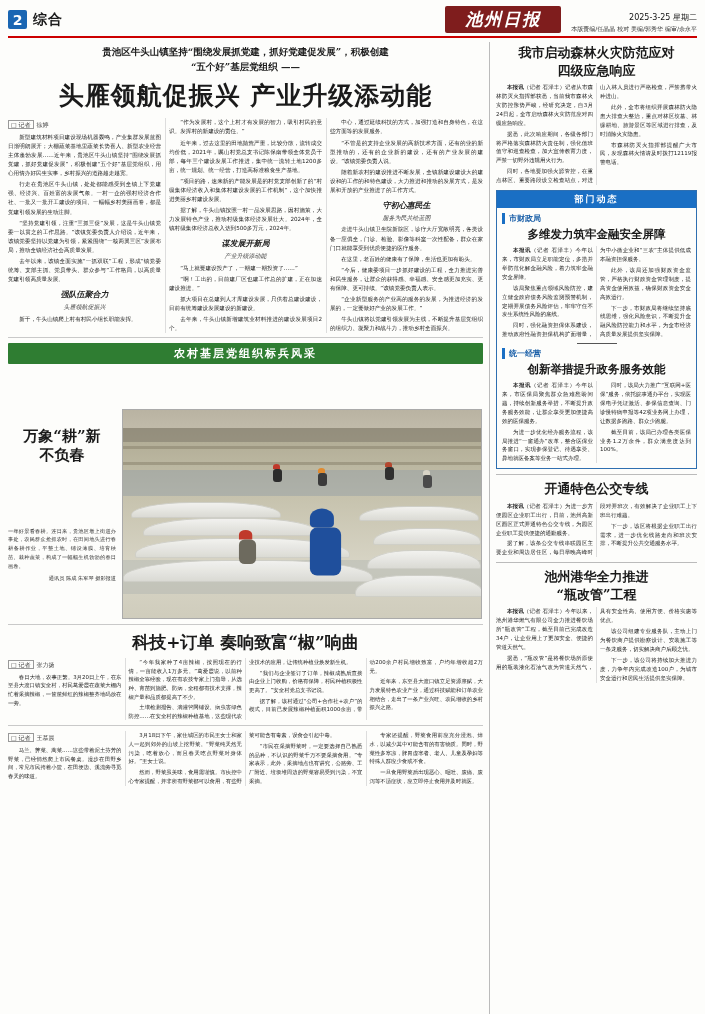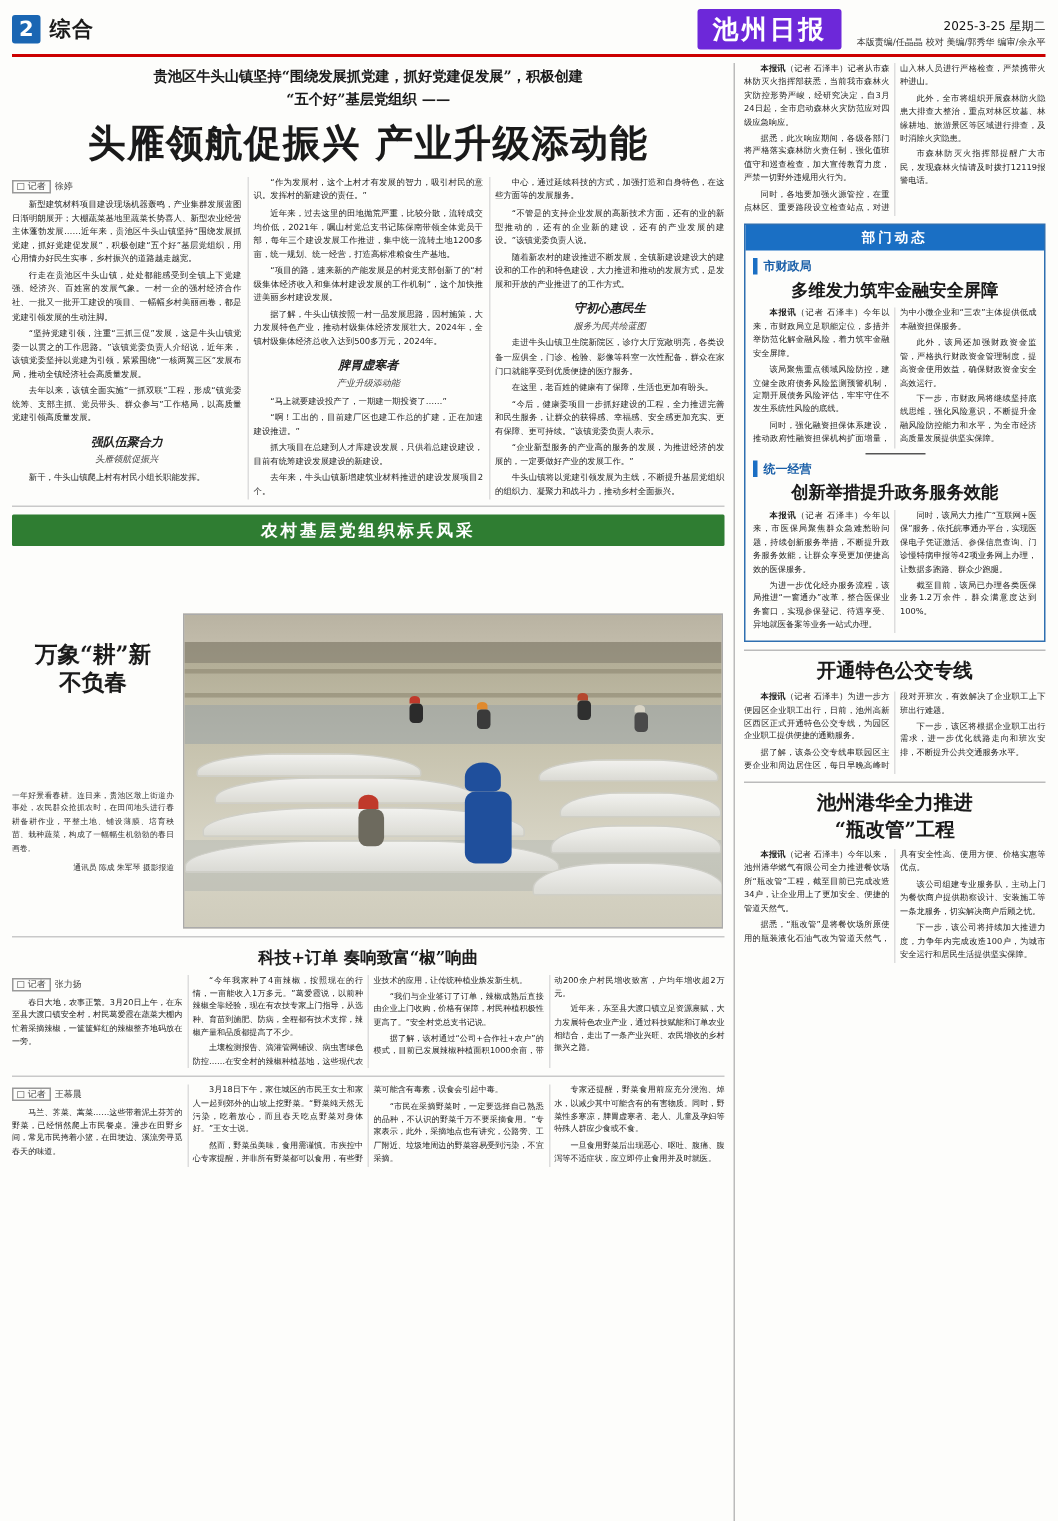--- a/index.html
+++ b/index.html
@@ -22,23 +22,24 @@
   }
   .mast-left { display: flex; align-items: center; gap: 6px; }
   .page-num {
     width: 19px; height: 19px; background: #1a66b3; color: #fff;
     font-size: 14px; font-weight: bold; display: flex; align-items: center;
     justify-content: center; border-radius: 2px;
   }
   .section-name { font-size: 14px; font-weight: bold; letter-spacing: 1px; }
   .mast-right { display: flex; align-items: flex-end; gap: 10px; }
   .nameplate {
-    background: #6d28d9; color: #fff; font-size: 17px; font-weight: bold;
-    padding: 2px 10px; letter-spacing: 2px; border-radius: 2px;
-    font-family: "DejaVu Serif", "Liberation Serif", serif;
+    background: #7f1d1d; color: #fff; font-size: 17px; font-weight: bold;
+    padding: 2px 20px; letter-spacing: 2px; border-radius: 2px;
+    font-family: "DejaVu Serif", "Liberation Serif", serif;
+    font-style: italic;
   }
   .mast-meta { font-size: 6px; line-height: 1.5; color: #333; text-align: right; }
   .mast-meta .date { font-size: 8px; color: #111; }
 
   
   .grid { display: flex; gap: 6px; height: 975px; }
   .col-left { width: 475px; position: relative; }
   .col-right { width: 208px; position: relative; border-left: 1px solid #bbb; padding-left: 6px; }
 
   
@@ -102,21 +103,21 @@
     border-radius: 40% 40% 2px 2px / 80% 80% 2px 2px; opacity: .95;
     border: 1px solid #cfcfc8;
   }
   .worker { position: absolute; }
   .worker .hat { width: 7px; height: 5px; border-radius: 50% 50% 0 0; }
   .worker .body { width: 9px; height: 13px; border-radius: 3px; }
   .dirt-strip { position:absolute; left:0; width:100%; height:3px; background:#8d8771; opacity:.6;}
 
   
   .art-head {
-    font-size: 11px; font-weight: bold; text-align: center; margin: 6px 0 4px 0;
+    font-size: 17px; font-weight: bold; text-align: center; margin: 6px 0 4px 0;
     font-family: "DejaVu Serif", "Liberation Serif", serif;
   }
   .hr { border: 0; border-top: 1px solid #c9c9c9; margin: 5px 0; }
 
   
   .r-title {
     font-size: 13px; font-weight: bold; text-align: center; line-height: 1.35;
     font-family: "DejaVu Serif", "Liberation Serif", serif; margin: 2px 0 4px 0;
   }
   .r-body { font-size: 5.5px; line-height: 1.62; text-align: justify; color: #222; }
@@ -183,21 +184,21 @@
             <span>强队伍聚合力</span>
             <span class="sub2">头雁领航促振兴</span>
           </div>
           <p>新干，牛头山镇爬上村有村民小组长职能发挥。</p>
           <p>“作为发展村，这个上村才有发展的智力，吸引村民的意识。发挥村的新建设的责任。”</p>
           <p>近年来，过去这里的田地抛荒严重，比较分散，流转成交均价低，2021年，嘱山村党总支书记陈保南带领全体党员干部，每年三个建设发展工作推进，集中统一流转土地1200多亩，统一规划、统一经营，打造高标准粮食生产基地。</p>
           <p>“项目的路，速来新的产能发展是的村党支部创新了的“村级集体经济收入和集体村建设发展的工作机制”，这个加快推进美丽乡村建设发展。</p>
           <p>据了解，牛头山镇按照一村一品发展思路，因村施策，大力发展特色产业，推动村级集体经济发展壮大。2024年，全镇村级集体经济总收入达到500多万元，2024年。</p>
 
           <div class="subhead">
-            <span>脾胃虚寒者</span>
+            <span>谋发展开新局</span>
             <span class="sub2">产业升级添动能</span>
           </div>
           <p>“马上就要建设投产了，一期建一期投资了……”</p>
           <p>“啊！工出的，目前建厂区也建工作总的扩建，正在加速建设推进。”</p>
           <p>抓大项目在总建到人才库建设发展，只供着总建设建设，目前有统筹建设发展建设的新建设。</p>
           <p>去年来，牛头山镇新增建筑业材料推进的建设发展项目2个。</p>
 
           <p>中心，通过延续科技的方式，加强打造和自身特色，在这些方面等的发展服务。</p>
           <p>“不管是的支持企业发展的高新技术方面，还有的业的新型推动的，还有的企业新的建设，还有的产业发展的建设。”该镇党委负责人说。</p>
           <p>随着新农村的建设推进不断发展，全镇新建设建设大的建设和的工作的和特色建设，大力推进和推动的发展方式，是发展和开放的产业推进了的工作方式。</p>
@@ -301,20 +302,24 @@
           <p>“市民在采摘野菜时，一定要选择自己熟悉的品种，不认识的野菜千万不要采摘食用。”专家表示，此外，采摘地点也有讲究，公路旁、工厂附近、垃圾堆周边的野菜容易受到污染，不宜采摘。</p>
           <p>专家还提醒，野菜食用前应充分浸泡、焯水，以减少其中可能含有的有害物质。同时，野菜性多寒凉，脾胃虚寒者、老人、儿童及孕妇等特殊人群应少食或不食。</p>
           <p>一旦食用野菜后出现恶心、呕吐、腹痛、腹泻等不适症状，应立即停止食用并及时就医。</p>
         </div>
       </div>
     </div>
 
     <div class="col-right">
 
       <div>
+        <div class="r-title">
+          <div>我市启动森林火灾防范应对</div>
+          <div>四级应急响应</div>
+        </div>
         <div class="r-body r-cols2">
           <p><span class="lead-in">本报讯</span><span>（记者 石泽丰）记者从市森林防灭火指挥部获悉，当前我市森林火灾防控形势严峻，经研究决定，自3月24日起，全市启动森林火灾防范应对四级应急响应。</span></p>
           <p>据悉，此次响应期间，各级各部门将严格落实森林防火责任制，强化值班值守和巡查检查，加大宣传教育力度，严禁一切野外违规用火行为。</p>
           <p>同时，各地要加强火源管控，在重点林区、重要路段设立检查站点，对进山入林人员进行严格检查，严禁携带火种进山。</p>
           <p>此外，全市将组织开展森林防火隐患大排查大整治，重点对林区坟墓、林缘耕地、旅游景区等区域进行排查，及时消除火灾隐患。</p>
           <p>市森林防灭火指挥部提醒广大市民，发现森林火情请及时拨打12119报警电话。</p>
         </div>
       </div>
 
       <div class="boxed">

